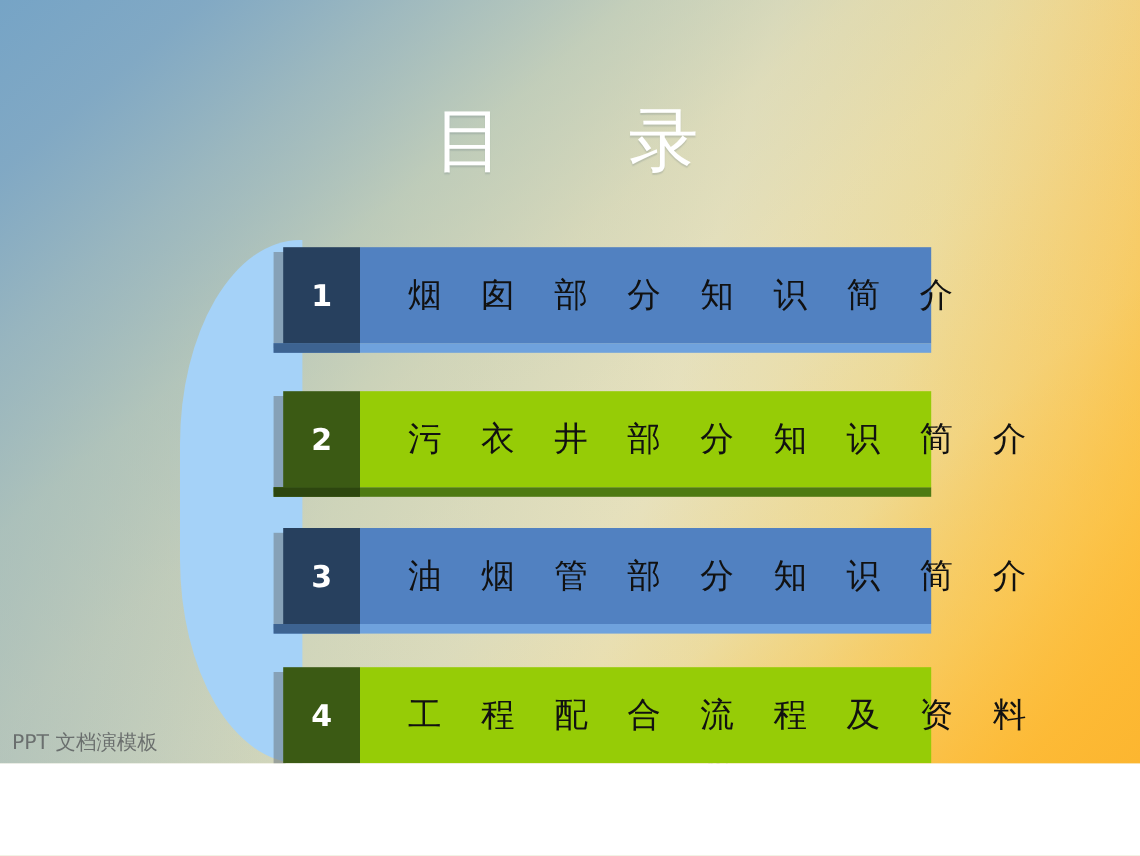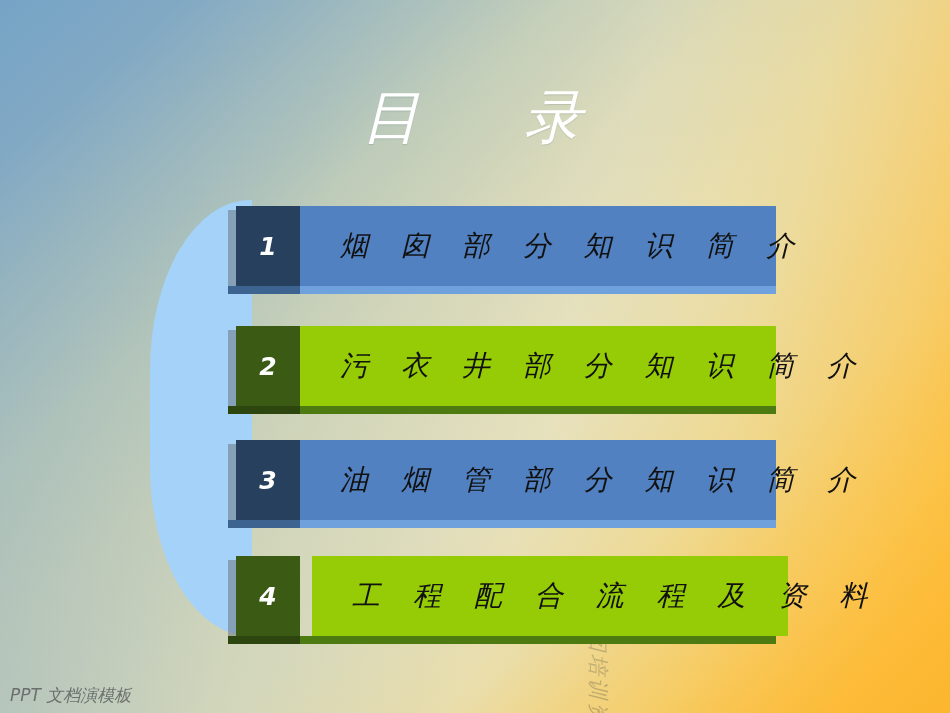--- a/index.html
+++ b/index.html
@@ -10,21 +10,21 @@
     width: 950px;
     height: 713px;
     overflow: hidden;
     font-family: "Liberation Sans", sans-serif;
   }
 
   
   .slide {
     position: relative;
     width: 950px;
-    height: 713px;
+    height: 636px;
     overflow: hidden;
     background-color: #dfe0bd;
     background-image:
       linear-gradient(140deg,
         rgba(118,164,198,1.00) 0%,
         rgba(128,168,196,0.96) 10%,
         rgba(150,180,190,0.80) 20%,
         rgba(178,196,180,0.55) 31%,
         rgba(205,207,170,0.32) 42%,
         rgba(224,214,160,0.16) 52%,
@@ -33,21 +33,20 @@
         rgba(253,193,60,0.58) 84%,
         rgba(253,185,51,0.92) 94%,
         rgba(252,182,48,1.00) 100%),
       linear-gradient(105deg,
         #8fb0c4 0%,
         #cdd5c0 35%,
         #e6e2c2 58%,
         #ecdca0 74%,
         #f6cd70 88%,
         #fdbc3a 100%);
-    font-style: italic;
   }
 
   
   .title {
     position: absolute;
     left: 0;
     top: 88px;
     width: 950px;
     text-align: center;
     font-family: "DejaVu Sans", "Liberation Sans", sans-serif;
@@ -228,21 +227,21 @@
       <div class="bar" style="width:476px;">
         <span class="label">油 烟 管 部 分 知 识 简 介</span>
       </div>
     </div>
 
     <div class="row green" style="top:556px;">
       <div class="sliver"></div>
       <div class="edge" style="width:548px;"></div>
       <div class="edge-box"></div>
       <div class="numbox">4</div>
-      <div class="bar" style="width:476px;margin-left:12px;">
+      <div class="bar" style="width:476px;">
         <span class="label">工 程 配 合 流 程 及 资 料</span>
       </div>
     </div>
 
   </div>
 
   <div class="wm-rotated">烟囱培训资料</div>
 
   <div class="wm-corner">PPT 文档演模板</div>
 

